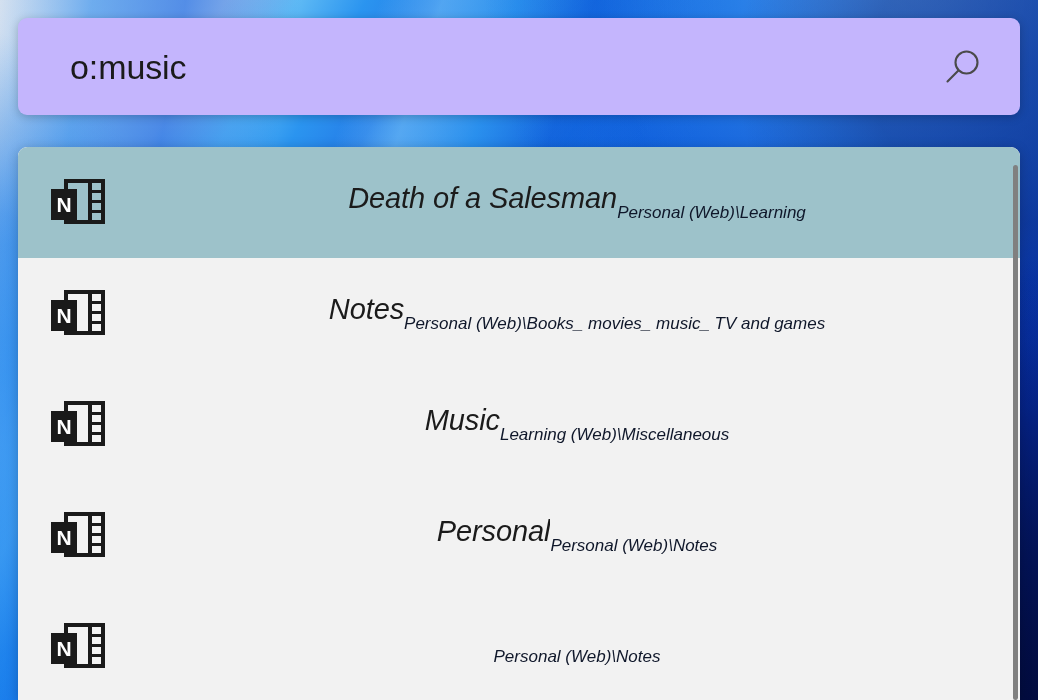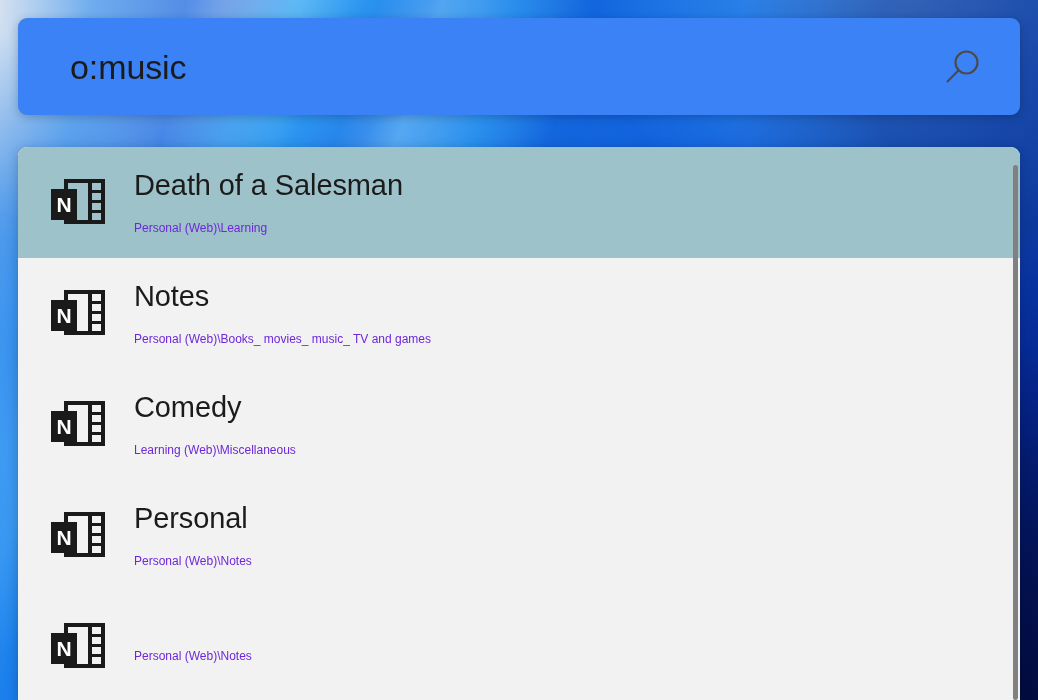--- a/index.html
+++ b/index.html
@@ -111,21 +111,21 @@
         rgba(0,0,0,0) 72%);
   }
 
   
   #search-box {
     position: absolute;
     left: 18px;
     top: 18px;
     width: 1002px;
     height: 97px;
-    background: #3b82f6;
+    background: #c4b5fd;
     border-radius: 9px;
     box-shadow: 0 2px 10px rgba(0,0,0,0.22);
     display: flex;
     align-items: center;
     padding: 0 20px 0 52px;
   }
   #search-input-text {
     flex: 1 1 auto;
     font-size: 34px;
     font-weight: 400;
@@ -182,38 +182,39 @@
     flex: 0 0 auto;
     width: 66px;
     height: 56px;
     display: flex;
     align-items: center;
     justify-content: flex-start;
   }
   .result-texts {
     flex: 1 1 auto;
     display: flex;
-    flex-direction: column;
+    flex-direction: row;
     justify-content: center;
     padding-left: 20px;
     min-width: 0;
+    font-style: italic;
   }
   .result-title {
     font-size: 29px;
     font-weight: 400;
     color: #1b1b1b;
     line-height: 1.12;
     letter-spacing: -0.1px;
     white-space: nowrap;
     overflow: hidden;
   }
   .result-subtitle {
-    font-size: 12px;
+    font-size: 17px;
     font-weight: 400;
-    color: #6d28d9;
+    color: #0f172a;
     line-height: 1.25;
     margin-top: 20px;
     white-space: nowrap;
     overflow: hidden;
   }
 
   
   #results-scrollbar {
     position: absolute;
     right: 2px;
@@ -301,21 +302,21 @@
             <rect x="18" y="3" width="37" height="41" fill="none" stroke="#1a1a1a" stroke-width="4"></rect>
             <line x1="42" y1="3" x2="42" y2="44" stroke="#1a1a1a" stroke-width="4"></line>
             <line x1="42" y1="13.5" x2="55" y2="13.5" stroke="#1a1a1a" stroke-width="3"></line>
             <line x1="42" y1="23.5" x2="55" y2="23.5" stroke="#1a1a1a" stroke-width="3"></line>
             <line x1="42" y1="33.5" x2="55" y2="33.5" stroke="#1a1a1a" stroke-width="3"></line>
             <rect x="3" y="11" width="26" height="31" fill="#1a1a1a"></rect>
             <text x="16" y="33.5" font-family="Liberation Sans, sans-serif" font-size="21" font-weight="bold" fill="#ffffff" text-anchor="middle">N</text>
           </svg>
         </div>
         <div class="result-texts">
-          <div class="result-title">Comedy</div>
+          <div class="result-title">Music</div>
           <div class="result-subtitle">Learning (Web)\Miscellaneous</div>
         </div>
       </div>
 
       <div class="result-row">
         <div class="result-icon">
           <svg width="58" height="50" viewBox="0 0 58 50" aria-hidden="true">
             <rect x="18" y="3" width="37" height="41" fill="none" stroke="#1a1a1a" stroke-width="4"></rect>
             <line x1="42" y1="3" x2="42" y2="44" stroke="#1a1a1a" stroke-width="4"></line>
             <line x1="42" y1="13.5" x2="55" y2="13.5" stroke="#1a1a1a" stroke-width="3"></line>

